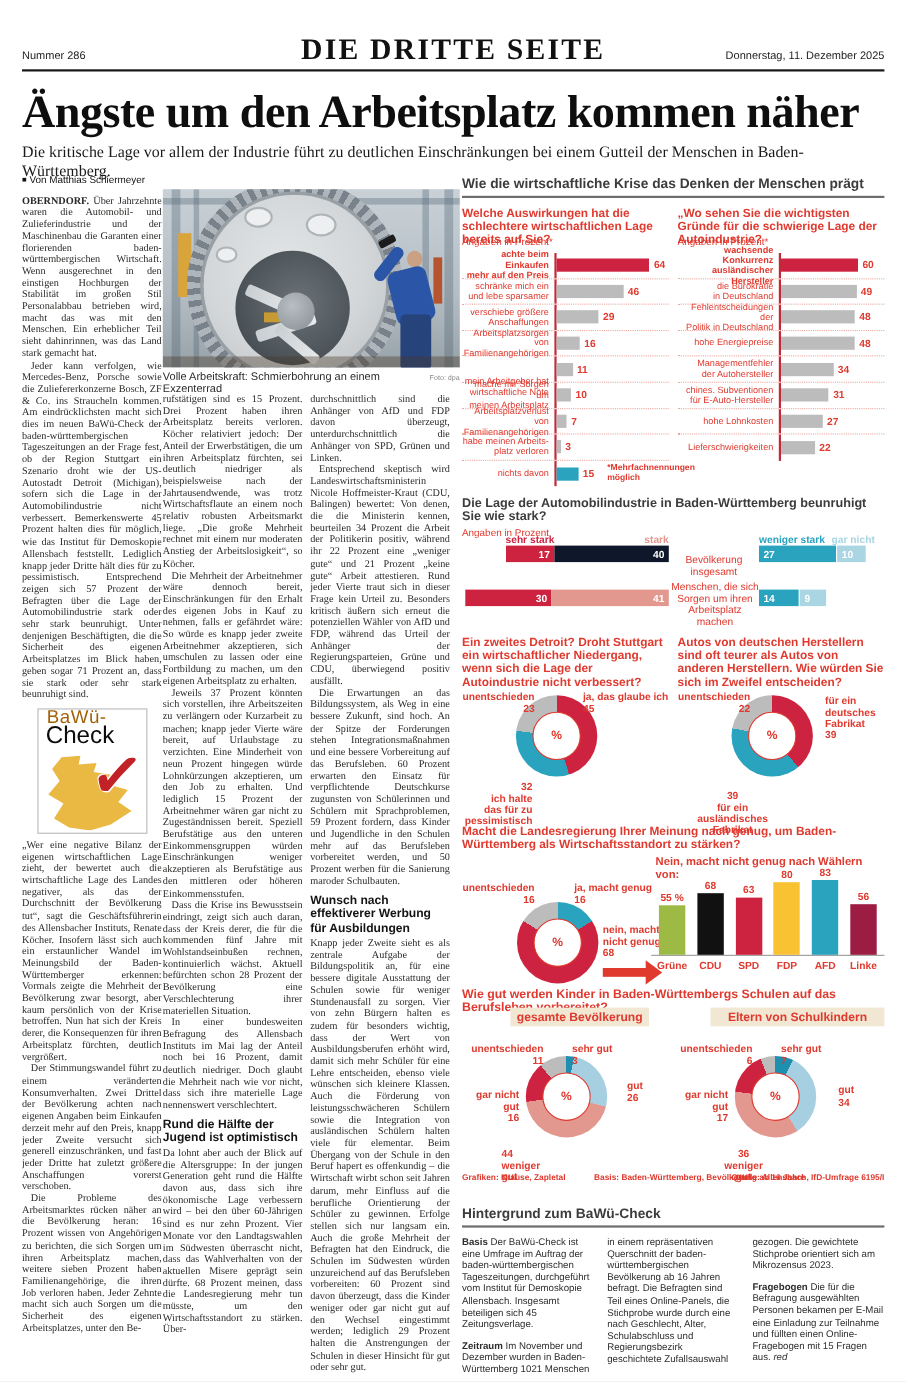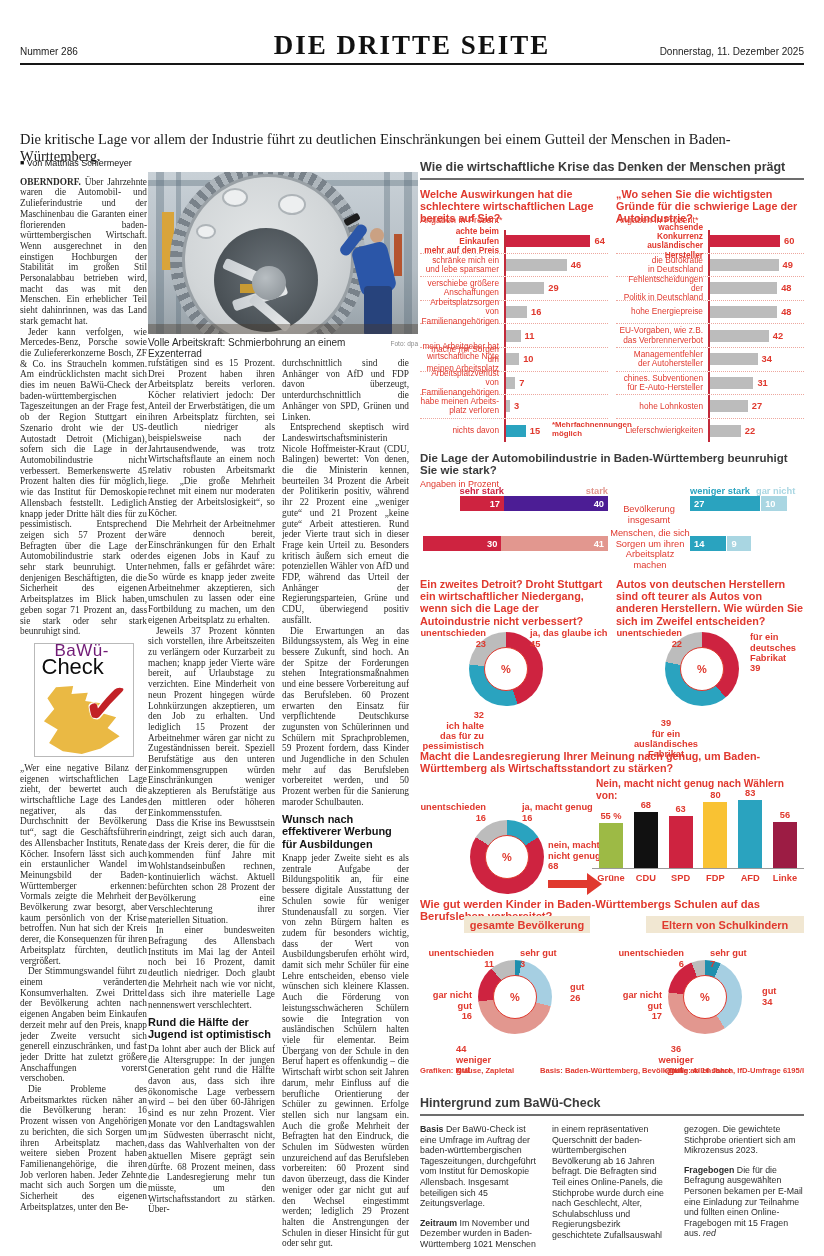--- a/index.html
+++ b/index.html
@@ -34,21 +34,21 @@
   .col p{text-indent:8px;}
   .col p.ni{text-indent:0;}
   .lead{font-weight:bold;}
   .colsub{font-family:"Liberation Sans", sans-serif; font-weight:bold; font-size:11px; line-height:12.5px;
           color:#141414; margin:5px 0 3px; text-align:left;}
   .morelink{font-family:"Liberation Sans", sans-serif; font-weight:bold; font-size:8.5px; color:#141414; text-align:left; margin-top:2px;}
 
   
   .bwlogo{width:100px; height:114px; border:1px solid #b9b9b9; margin:6px auto 6px; position:relative;
           background:#fff; overflow:hidden; text-align:left;}
-  .bw1{position:absolute; left:8px; top:2px; font-family:"Liberation Sans", sans-serif; font-size:17px; color:#701a75; letter-spacing:.5px;margin-left:12px;}
+  .bw1{position:absolute; left:8px; top:2px; font-family:"Liberation Sans", sans-serif; font-size:17px; color:#a16207; letter-spacing:.5px;}
   .bw2{position:absolute; left:7px; top:18px; font-family:"Liberation Sans", sans-serif; font-weight:normal; font-size:22px; color:#0c0c0c;}
   .bwmap{position:absolute; left:6px; top:42px; width:86px; height:68px; background:#eab944;
          clip-path:polygon(18% 2%, 38% 0, 36% 12%, 55% 10%, 52% 22%, 72% 26%, 66% 38%, 88% 46%, 78% 62%, 92% 74%, 70% 92%, 48% 100%, 26% 96%, 10% 84%, 20% 64%, 4% 52%, 16% 34%, 8% 18%);}
   .bwcheck{position:absolute; right:2px; top:32px; font-size:58px; line-height:58px; font-weight:bold;
            color:#c22126; transform:rotate(6deg); text-shadow:0 0 2px #fff, 1px 1px 0 #fff, -1px -1px 0 #fff;}
 
   
   .photo{position:absolute; left:148px; top:172px; width:270px; height:162px; overflow:hidden;
          background:linear-gradient(180deg,#c9d1d7 0%,#b4bdc4 60%,#97a1a8 100%);}
   .ph-beam{position:absolute; background:rgba(80,100,115,.35);}
@@ -143,20 +143,21 @@
 </head>
 <body>
 
 <div class="page">
 
   <div class="mast-issue">Nummer 286</div>
   <div class="mast-title">DIE DRITTE SEITE</div>
   <div class="mast-date">Donnerstag, 11. Dezember 2025</div>
   <div class="mast-rule"></div>
 
+  <h1 class="headline">Ängste um den Arbeitsplatz kommen näher</h1>
   <p class="deck">Die kritische Lage vor allem der Industrie führt zu deutlichen Einschränkungen bei einem Gutteil der Menschen in Baden-Württemberg.</p>
 
   <div class="photo">
     <div class="ph-beam" style="left:8px;top:0;width:8px;height:162px;"></div>
     <div class="ph-beam" style="left:28px;top:0;width:5px;height:162px;"></div>
     <div class="ph-beam" style="left:236px;top:0;width:6px;height:162px;"></div>
     <div class="ph-beam" style="left:256px;top:0;width:8px;height:162px;"></div>
     <div class="ph-beam" style="left:0;top:8px;width:270px;height:6px;"></div>
     <div class="ph-acc" style="left:14px;top:40px;width:12px;height:58px;background:#d9a43a;"></div>
     <div class="ph-acc" style="left:246px;top:62px;width:8px;height:42px;background:#b5542f;"></div>
@@ -331,28 +332,20 @@
           </div>
         </div>
         <div class="hbar-row">
           <div class="hbar-label" style="width: 92px;">hohe Energiepreise</div>
           <div class="hbar-area">
             <div class="hbar-bar" style="width: 67.2px; background: rgb(188, 188, 188);"></div>
             <span class="hbar-val">48</span>
           </div>
         </div>
         <div class="hbar-row">
-          <div class="hbar-label" style="width: 92px;">EU-Vorgaben, wie z.B.
-das Verbrennerverbot</div>
-          <div class="hbar-area">
-            <div class="hbar-bar" style="width: 58.8px; background: rgb(188, 188, 188);"></div>
-            <span class="hbar-val">42</span>
-          </div>
-        </div>
-        <div class="hbar-row">
           <div class="hbar-label" style="width: 92px;">Managementfehler
 der Autohersteller</div>
           <div class="hbar-area">
             <div class="hbar-bar" style="width: 47.6px; background: rgb(188, 188, 188);"></div>
             <span class="hbar-val">34</span>
           </div>
         </div>
         <div class="hbar-row">
           <div class="hbar-label" style="width: 92px;">chines. Subventionen
 für E-Auto-Hersteller</div>
@@ -379,21 +372,21 @@
 
     <div class="abs" style="left:0;top:294px;width:384px;height:126px;">
       <div class="dk-title">Die Lage der Automobilindustrie in Baden-Württemberg beunruhigt Sie wie stark?</div>
       <div class="q-sub" style="margin-top:3px;">Angaben in Prozent</div>
       <span class="stk-leg" style="left:20px;top:34px;width:64px;text-align:right;color:#ce2340;position:absolute;">sehr stark</span>
       <span class="stk-leg" style="left:124px;top:34px;width:64px;text-align:right;color:#e2978f;position:absolute;">stark</span>
       <span class="stk-leg" style="left:270px;top:34px;color:#2aa3bf;position:absolute;">weniger stark</span>
       <span class="stk-leg" style="left:336px;top:34px;color:#a9d6e2;position:absolute;">gar nicht</span>
       <div class="stk-canvas" id="stackedCanvas">
           <div class="stk-seg ar" style="left: 39.8px; top: 10px; width: 44.2px; background: rgb(206, 35, 64);">17</div>
-          <div class="stk-seg ar" style="left: 84px; top: 10px; width: 104px; background: #4c1d95;">40</div>
+          <div class="stk-seg ar" style="left: 84px; top: 10px; width: 104px; background: #0f172a;">40</div>
           <div class="stk-seg al" style="left: 270px; top: 10px; width: 70.2px; background: rgb(42, 163, 191);">27</div>
           <div class="stk-seg al" style="left: 341.2px; top: 10px; width: 26px; background: rgb(169, 214, 226);">10</div>
           <div class="stk-seg ar" style="left: 3.4px; top: 50px; width: 78px; background: rgb(206, 35, 64);">30</div>
           <div class="stk-seg ar" style="left: 81.4px; top: 50px; width: 106.6px; background: rgb(226, 151, 143);">41</div>
           <div class="stk-seg al" style="left: 270px; top: 50px; width: 36.4px; background: rgb(42, 163, 191);">14</div>
           <div class="stk-seg al" style="left: 307.4px; top: 50px; width: 23.4px; background: rgb(169, 214, 226);">9</div>
         </div>
       <div class="stk-rowlab" style="left:188px;top:52px;width:82px;">Bevölkerung
 insgesamt</div>
       <div class="stk-rowlab" style="left:188px;top:76px;width:84px;">Menschen, die sich

